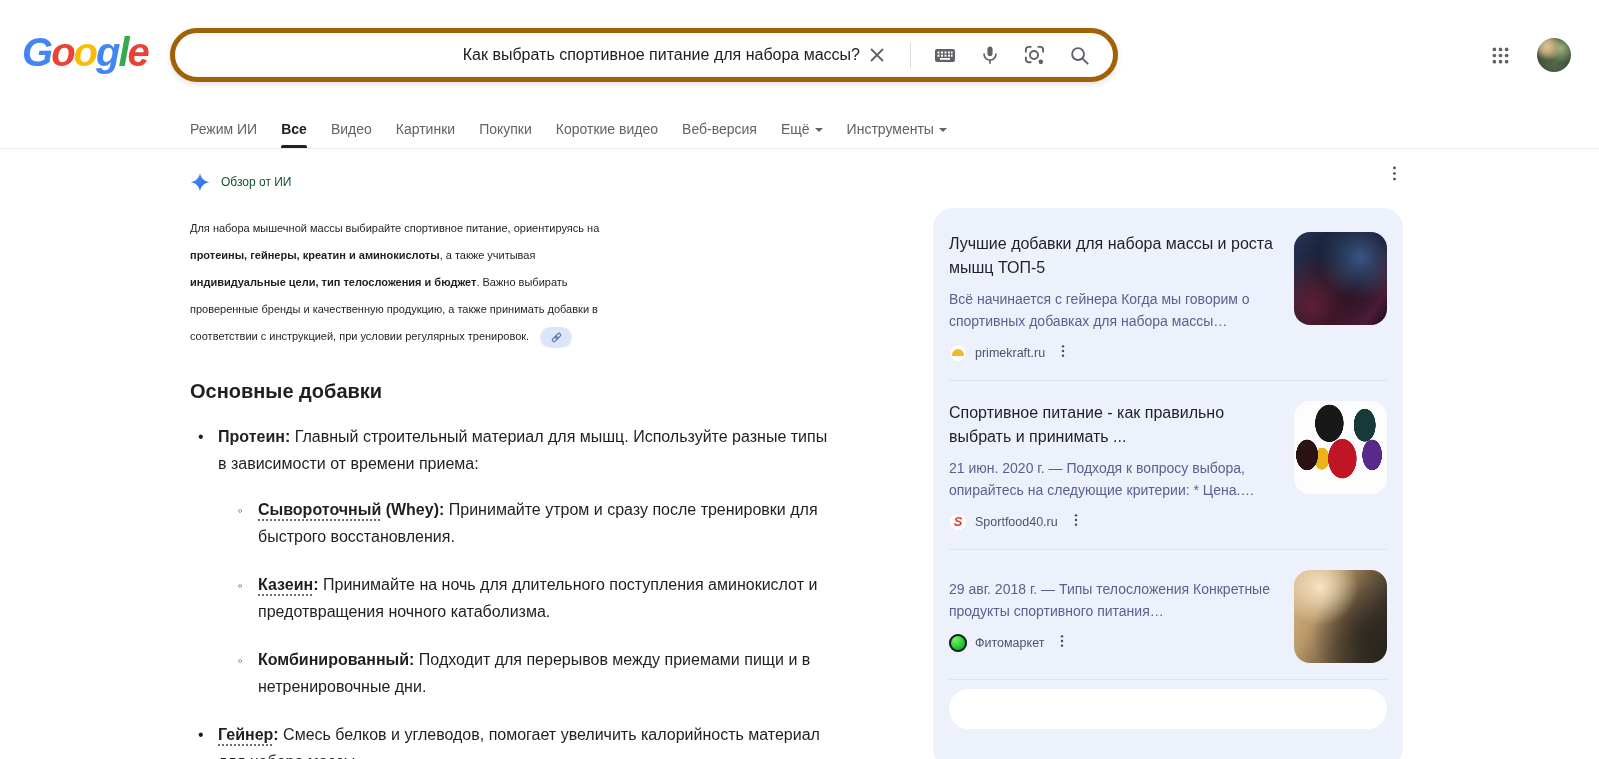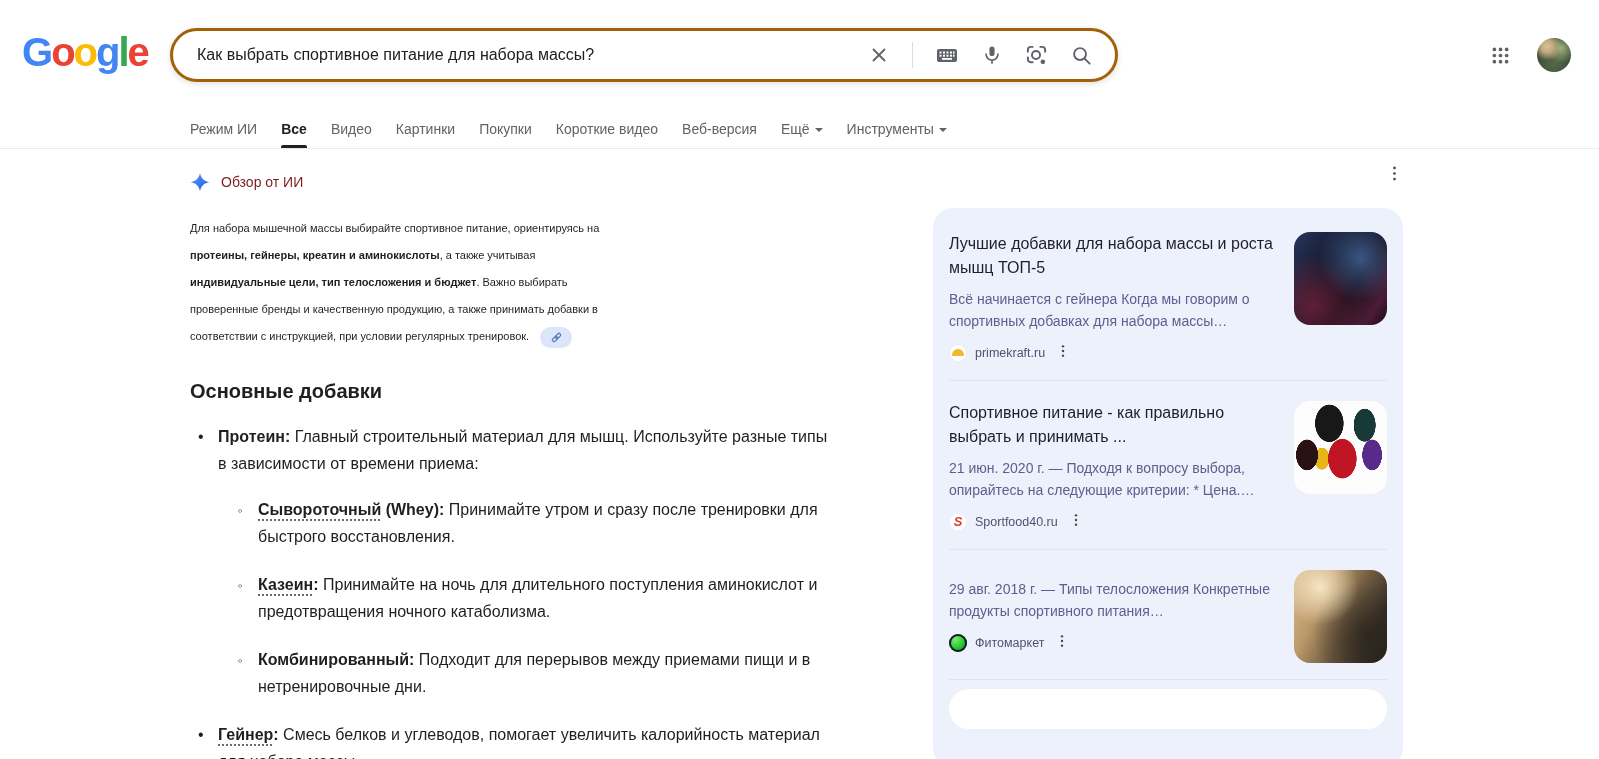--- a/index.html
+++ b/index.html
@@ -3,25 +3,25 @@
 <meta charset="utf-8">
 <style>
   * { margin:0; padding:0; box-sizing:border-box; }
   html,body { width:1599px; height:759px; overflow:hidden; background:#fff;
     font-family:"Liberation Sans","DejaVu Sans",sans-serif; color:#1f1f1f; }
   .page { position:relative; width:1599px; height:759px; }
 
   
   .topbar { position:relative; height:110px; }
   .logo { position:absolute; left:22px; top:30px; font-size:40px; font-weight:700;
-    letter-spacing:-2px; cursor:pointer; user-select:none; }
+    letter-spacing:-2px; cursor:pointer; user-select:none;font-style:italic; }
   .searchbar { position:absolute; left:170px; top:28px; width:948px; height:54px;
-    border:3px solid #a16207; border-radius:27px; background:#fff;
+    border:5px solid #a16207; border-radius:27px; background:#fff;
     box-shadow:0 2px 5px 1px rgba(64,60,67,.12); display:flex; align-items:center;
-    padding:0 16px 0 24px; }
+    padding:0 16px 0 24px;text-align:right; }
   .query { flex:1; font-size:16px; color:#202124; white-space:nowrap; overflow:hidden; }
   .sb-icons { display:flex; align-items:center; gap:10px; }
   .icon-btn { background:none; border:none; cursor:pointer; padding:6px; display:flex;
     align-items:center; justify-content:center; color:#5f6368; }
   .icon-btn svg { display:block; }
   .vdiv { width:1px; height:26px; background:#dadce0; margin:0 6px; }
   .top-right { position:absolute; right:28px; top:38px; display:flex; align-items:center; gap:20px; }
   .avatar { width:34px; height:34px; border-radius:50%; border:none; cursor:pointer; padding:0;
     background:
       radial-gradient(circle at 30% 25%, #d8c49a 0%, #c0a87e 18%, transparent 40%),
@@ -38,21 +38,21 @@
   .tab.active::after { content:""; position:absolute; left:0; right:0; bottom:0; height:3px;
     border-radius:2px 2px 0 0; background:#202124; }
   .tab .arrow { width:0; height:0; border-left:4px solid transparent;
     border-right:4px solid transparent; border-top:4px solid #5f6368; margin-top:2px; }
   .rule { border-top:1px solid #ebebeb; }
 
   
   .main { position:relative; }
   .left-col { position:absolute; left:190px; top:0; width:745px; }
   .aio-header { display:flex; align-items:center; gap:11px; margin-top:22px; height:22px; }
-  .aio-label { font-size:14px; color:#7f1d1d; }
+  .aio-label { font-size:12px; color:#14532d; }
   .more-btn { position:absolute; left:1381px; top:11px; background:none; border:none;
     cursor:pointer; color:#474747; padding:4px; }
   .para { margin-top:22px; font-size:11px; line-height:27px; color:#1f1f1f; }
   .para b { font-weight:700; }
   .chip { display:inline-flex; align-items:center; justify-content:center; width:32px; height:21px;
     border:none; border-radius:11px; background:#dce6fb; color:#5e7bb5; cursor:pointer;
     vertical-align:-4px; margin-left:8px; }
   .section-h { margin-top:30px; font-size:20px; font-weight:700; color:#1f1f1f; }
   .bullets { margin-top:20px; }
   .bullet { position:relative; font-size:16px; line-height:27px; margin-bottom:19px;

